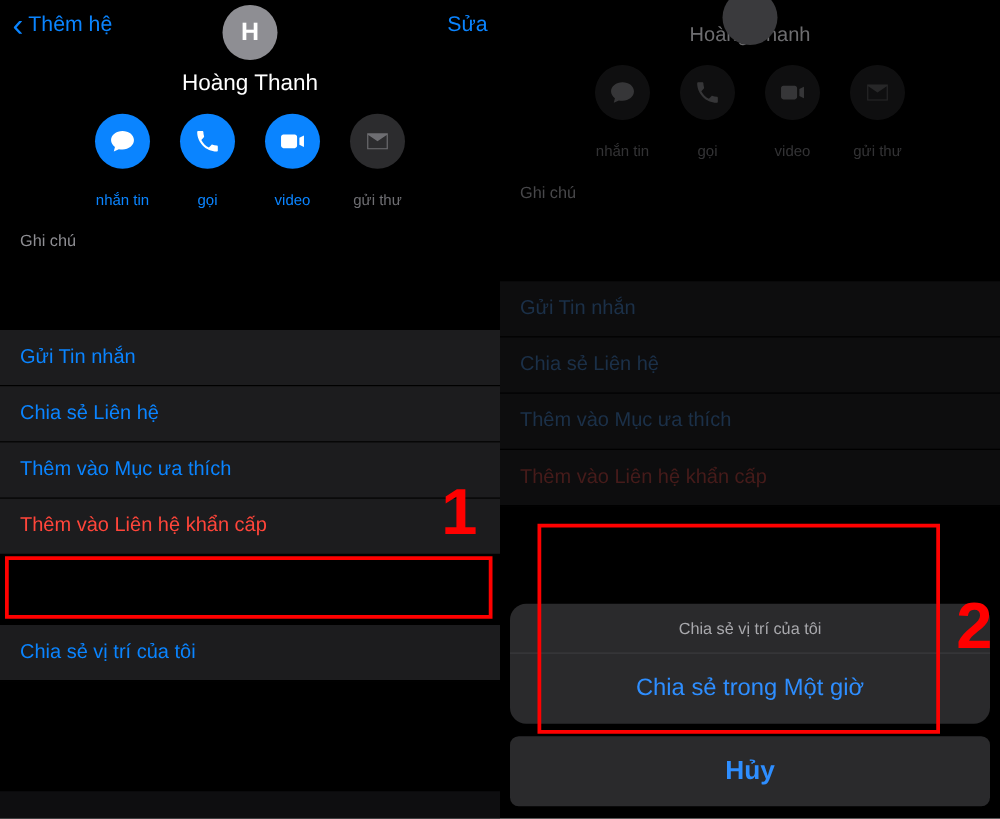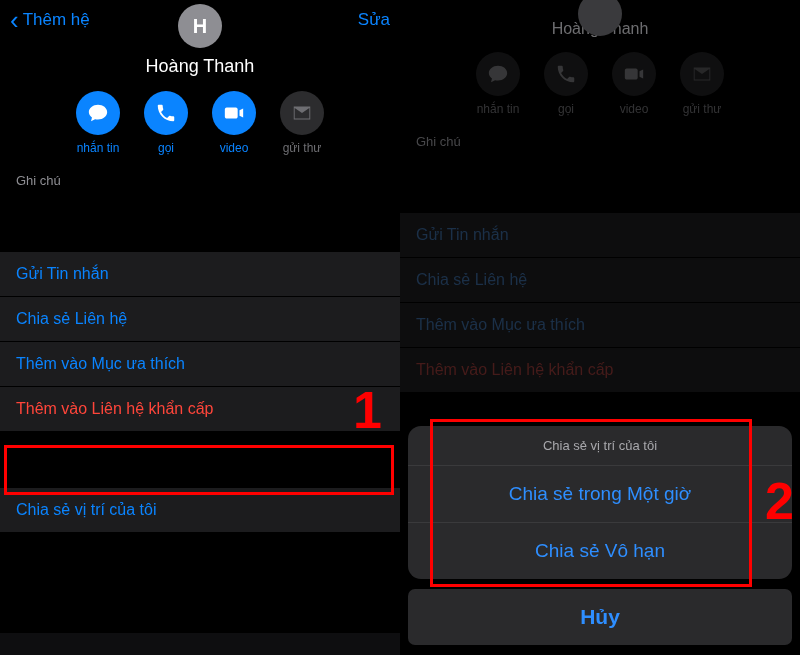--- a/index.html
+++ b/index.html
@@ -16,21 +16,21 @@
   .dim-red   { color: #6b2a28; }
 
   
   .l-nav { display:flex; align-items:center; justify-content:space-between; height:40px; padding:0 10px; }
   .l-back { display:flex; align-items:center; gap:4px; }
   .l-back .chev { font-size:26px; line-height:1; }
   .l-back .txt, .l-edit { font-size:17px; }
   .l-avatar { position:absolute; top:4px; left:50%; transform:translateX(-50%); width:44px; height:44px; border-radius:50%; background:#8e8e93; display:flex; align-items:center; justify-content:center; font-size:20px; font-weight:600; color:#fff; }
   .l-name { text-align:center; font-size:18px; color:#fff; margin-top:16px; }
   .l-actions { display:flex; justify-content:center; gap:24px; margin-top:14px; }
-  .act { display:flex; flex-direction:column; align-items:center; gap:6px; }
+  .act { display:flex; flex-direction:column; align-items:center; gap:18px; }
   .act .bubble { width:44px; height:44px; border-radius:50%; display:flex; align-items:center; justify-content:center; }
   .act .bubble.on { background:#0a84ff; }
   .act .bubble.off { background:#2c2c2e; }
   .act .bubble svg { width:22px; height:22px; }
   .act .lbl { font-size:12px; }
   .l-note-hdr { font-size:13px; color:#8e8e93; padding:18px 16px 6px; }
   .l-note-body { height:58px; }
 
   .row { background:#1c1c1e; font-size:16px; padding:13px 16px; border-bottom:1px solid #000; }
   .gap { background:#000; }
@@ -189,21 +189,20 @@
     <div class="r-row dim-blue">Chia sẻ Liên hệ</div>
     <div class="r-row dim-blue">Thêm vào Mục ưa thích</div>
     <div class="r-row dim-red">Thêm vào Liên hệ khẩn cấp</div>
 
     <div class="overlay"></div>
 
     <div class="sheet-wrap">
       <div class="sheet">
         <div class="sheet-title">Chia sẻ vị trí của tôi</div>
         <div class="sheet-opt">Chia sẻ trong Một giờ</div>
-        <div class="sheet-opt">Chia sẻ Vô hạn</div>
       </div>
       <div class="sheet-cancel">Hủy</div>
     </div>
 
     <div class="hl2" style="left:30px; bottom:68px; width:322px; height:168px;"></div>
     <div class="mark2" style="right:6px; bottom:124px;">2</div>
   </div>
 
 </div>
 

